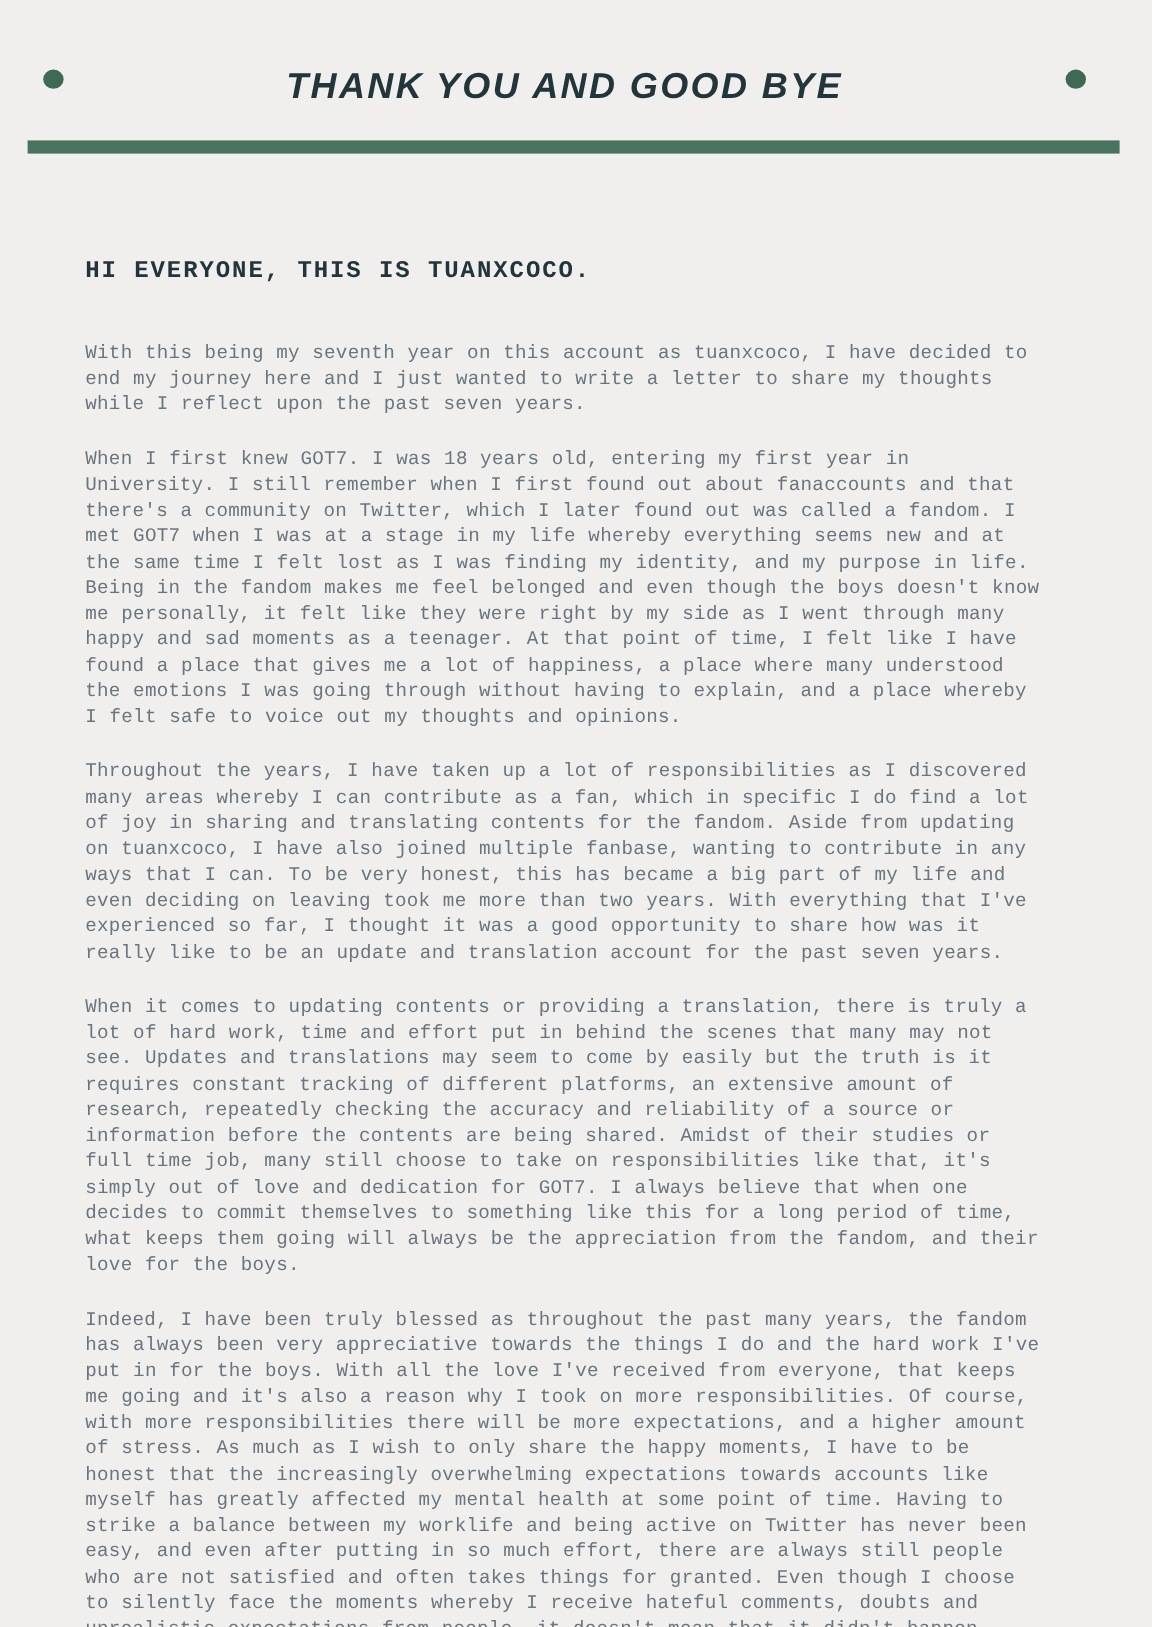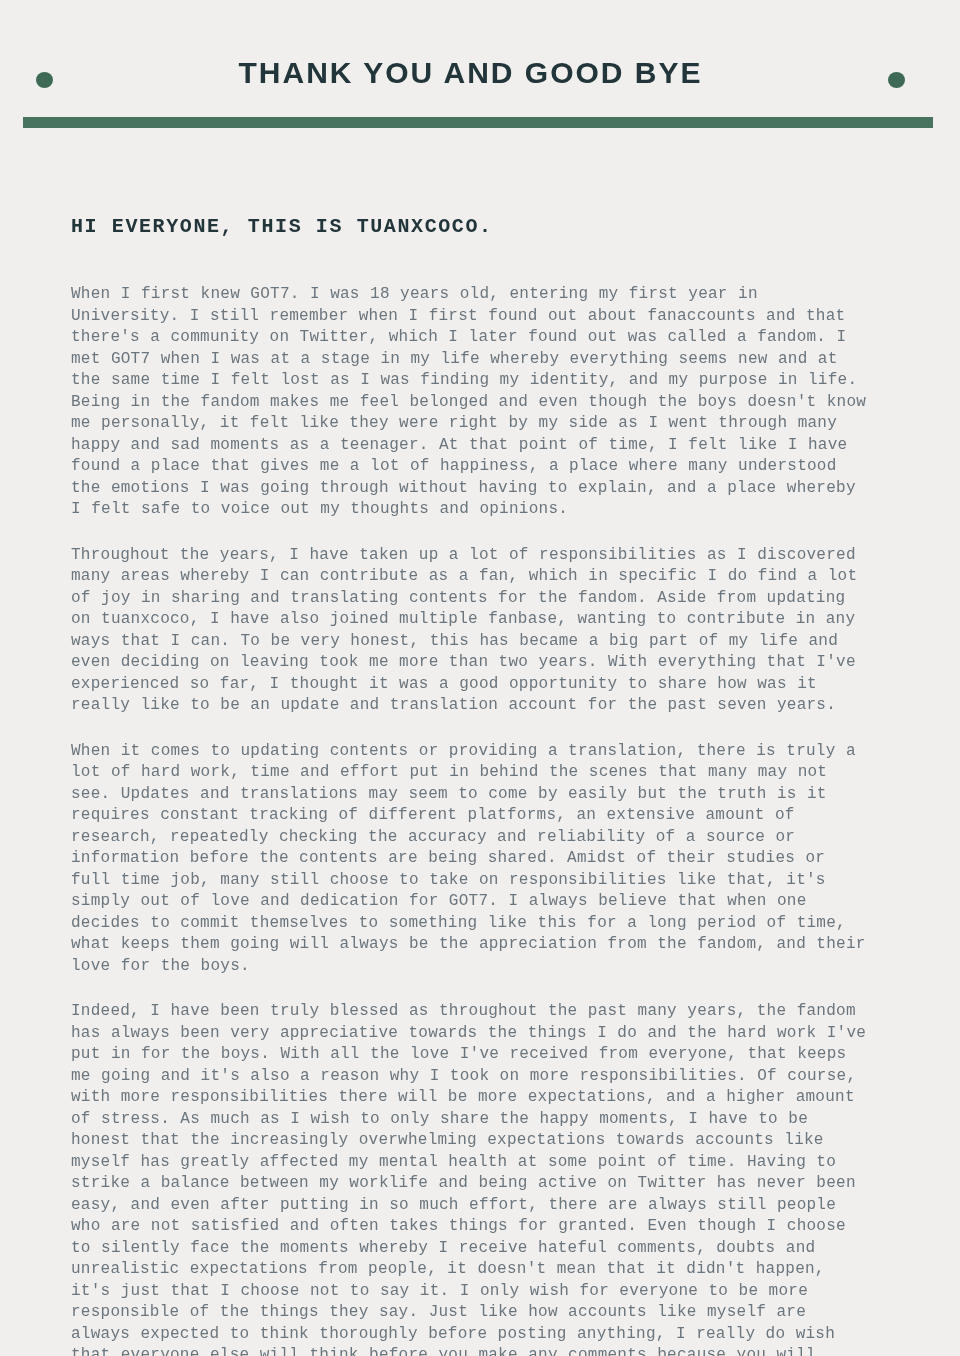--- a/index.html
+++ b/index.html
@@ -10,22 +10,23 @@
     font-family: "Liberation Sans", sans-serif;
     position: relative;
   }
   .page {
     width: 960px;
     min-height: 1356px;
     overflow: hidden;
   }
   .header {
     display: flex;
-    align-items: flex-end;
+    align-items: flex-start;
     padding: 58px 55px 0 36px;
+    font-style: italic;
   }
   .dot {
     width: 17px;
     height: 16px;
     border-radius: 50%;
     background: #3e6a55;
     flex: 0 0 auto;
   }
   .title {
     flex: 1 1 auto;
@@ -72,19 +73,20 @@
     <span class="dot"></span>
     <div class="title">THANK YOU AND GOOD BYE</div>
     <span class="dot"></span>
   </div>
 
   <div class="divider-bar"></div>
 
   <div class="content">
     <h2 class="letter-heading">HI EVERYONE, THIS IS TUANXCOCO.</h2>
 
+    <p class="letter-paragraph">With this being my seventh year on this account as tuanxcoco, I have decided to end my journey here and I just wanted to write a letter to share my thoughts while I reflect upon the past seven years.</p>
     <p class="letter-paragraph">When I first knew GOT7. I was 18 years old, entering my first year in University. I still remember when I first found out about fanaccounts and that there's a community on Twitter, which I later found out was called a fandom. I met GOT7 when I was at a stage in my life whereby everything seems new and at the same time I felt lost as I was finding my identity, and my purpose in life. Being in the fandom makes me feel belonged and even though the boys doesn't know me personally, it felt like they were right by my side as I went through many happy and sad moments as a teenager. At that point of time, I felt like I have found a place that gives me a lot of happiness, a place where many understood the emotions I was going through without having to explain, and a place whereby I felt safe to voice out my thoughts and opinions.</p>
     <p class="letter-paragraph">Throughout the years, I have taken up a lot of responsibilities as I discovered many areas whereby I can contribute as a fan, which in specific I do find a lot of joy in sharing and translating contents for the fandom. Aside from updating on tuanxcoco, I have also joined multiple fanbase, wanting to contribute in any ways that I can. To be very honest, this has became a big part of my life and even deciding on leaving took me more than two years. With everything that I've experienced so far, I thought it was a good opportunity to share how was it really like to be an update and translation account for the past seven years.</p>
     <p class="letter-paragraph">When it comes to updating contents or providing a translation, there is truly a lot of hard work, time and effort put in behind the scenes that many may not see. Updates and translations may seem to come by easily but the truth is it requires constant tracking of different platforms, an extensive amount of research, repeatedly checking the accuracy and reliability of a source or information before the contents are being shared. Amidst of their studies or full time job, many still choose to take on responsibilities like that, it's simply out of love and dedication for GOT7. I always believe that when one decides to commit themselves to something like this for a long period of time, what keeps them going will always be the appreciation from the fandom, and their love for the boys.</p>
     <p class="letter-paragraph">Indeed, I have been truly blessed as throughout the past many years, the fandom has always been very appreciative towards the things I do and the hard work I've put in for the boys. With all the love I've received from everyone, that keeps me going and it's also a reason why I took on more responsibilities. Of course, with more responsibilities there will be more expectations, and a higher amount of stress. As much as I wish to only share the happy moments, I have to be honest that the increasingly overwhelming expectations towards accounts like myself has greatly affected my mental health at some point of time. Having to strike a balance between my worklife and being active on Twitter has never been easy, and even after putting in so much effort, there are always still people who are not satisfied and often takes things for granted. Even though I choose to silently face the moments whereby I receive hateful comments, doubts and unrealistic expectations from people, it doesn't mean that it didn't happen, it's just that I choose not to say it. I only wish for everyone to be more responsible of the things they say. Just like how accounts like myself are always expected to think thoroughly before posting anything, I really do wish that everyone else will think before you make any comments because you will never know how much it would affect the person on the receiving end. We are all here to have fun so if you can, please love more, hate less, be more understanding and forgiving towards everyone you cross paths with.</p>
   </div>
 
 </div>
 
 </body></html>

